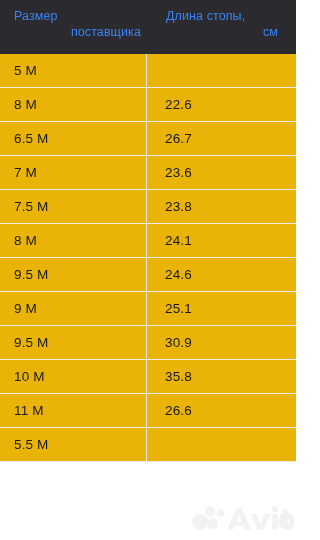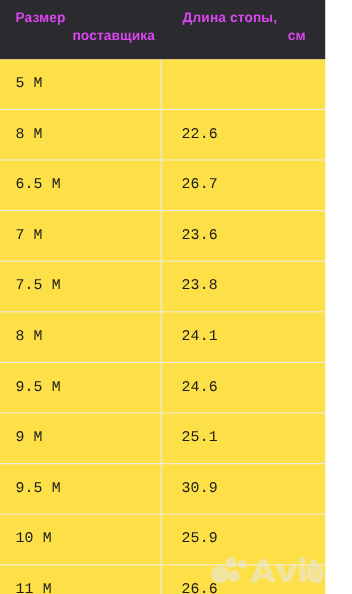--- a/index.html
+++ b/index.html
@@ -25,23 +25,23 @@
 
   
   .thead {
     display: flex;
     height: 54px;
     background: #2b2b2f;
     box-sizing: border-box;
   }
   .th {
     box-sizing: border-box;
-    color: #d946ef;
+    color: #3b82f6;
     font-size: 12.5px;
-    font-weight: bold;
+    font-weight: normal;
     line-height: 15.5px;
     padding-top: 9px;
     letter-spacing: 0.1px;
   }
   .th.col1 {
     width: 147px;
     padding-left: 14px;
     padding-right: 6px;
   }
   .th.col2 {
@@ -50,26 +50,25 @@
     padding-right: 18px;
   }
   .th .l2 { display: block; text-align: right; }
 
   
   .tbody {
     position: relative;
   }
   .tr {
     display: flex;
-    height: 46px;
+    height: 34px;
     box-sizing: border-box;
     border-bottom: 1px solid #ebebed;
-    background: #fde047;
+    background: #eab308;
     position: relative;
-    font-family: Liberation Mono, monospace;
   }
   .td {
     box-sizing: border-box;
     display: flex;
     align-items: center;
     font-size: 13.5px;
     color: #1a1a1a;
     letter-spacing: 0.15px;
   }
   .td.col1 {
@@ -153,21 +152,21 @@
       <div class="td col2">25.1</div>
     </div>
 
     <div class="tr">
       <div class="td col1">9.5 M</div>
       <div class="td col2">30.9</div>
     </div>
 
     <div class="tr">
       <div class="td col1">10 M</div>
-      <div class="td col2">25.9</div>
+      <div class="td col2">35.8</div>
     </div>
 
     <div class="tr">
       <div class="td col1">11 M</div>
       <div class="td col2">26.6</div>
     </div>
 
     <div class="tr">
       <div class="td col1">5.5 M</div>
       <div class="td col2"></div>

